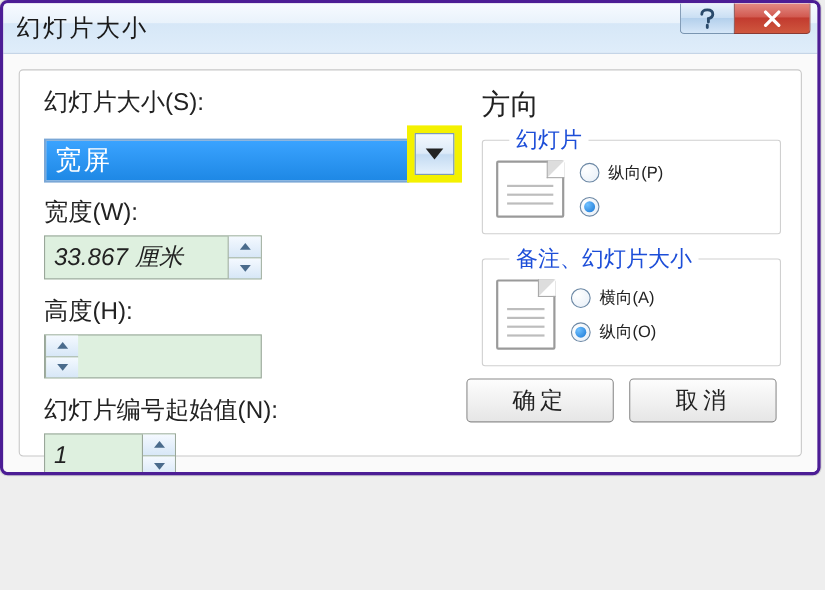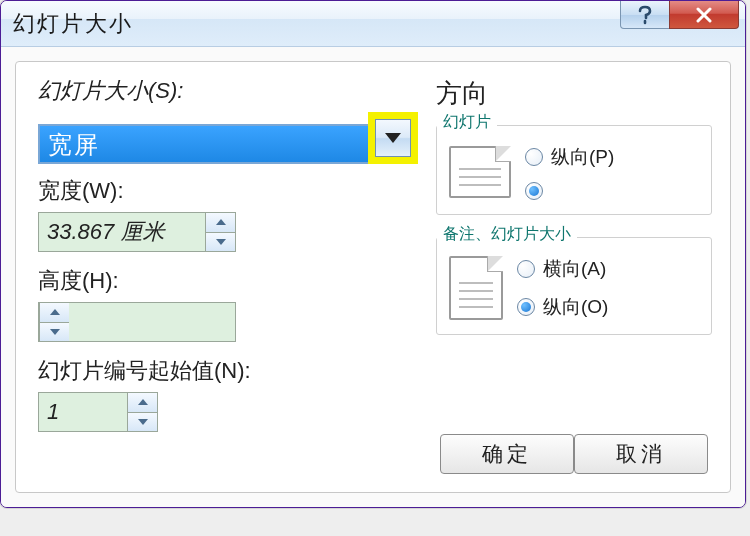--- a/index.html
+++ b/index.html
@@ -8,22 +8,22 @@
     padding: 0;
     font-family: "Microsoft YaHei", "SimSun", Tahoma, sans-serif;
     font-size: 19px;
     background: #eee;
     width: 750px;
     height: 536px;
     overflow: hidden;
   }
   .window {
     width: 746px;
-    height: 508px;
-    border: 1px solid #4c1d95;
+    height: 432px;
+    border: 3px solid #4c1d95;
     border-radius: 7px;
     background: #fff;
     box-shadow: 0 0 0 1px rgba(0,0,0,0.1);
     overflow: hidden;
     position: relative;
   }
   .titlebar {
     height: 46px;
     background: linear-gradient(to bottom, #f7fbff 0%, #e9f2fb 40%, #d6e7f7 41%, #dfedfa 100%);
     display: flex;
@@ -89,21 +89,21 @@
   .right-col {
     flex: 1;
     padding-left: 18px;
   }
   .lbl {
     font-size: 22px;
     color: #222;
     margin-bottom: 6px;
     margin-top: 6px;
   }
-  .lbl.first { margin-top: 0; font-style: italic; }
+  .lbl.first { margin-top: 0; }
   .combo-row {
     display: flex;
     align-items: flex-end;
     position: relative;
     margin-bottom: 12px;
   }
   .combo {
     flex: 1;
     height: 40px;
     border: 2px solid #7aa7d6;
@@ -165,25 +165,25 @@
   .fieldset {
     border: 1px solid #d0d0d0;
     border-radius: 3px;
     padding: 10px 12px 14px 12px;
     margin-bottom: 14px;
     position: relative;
   }
   .fieldset-legend {
     position: absolute;
     top: -14px;
-    left: 0;
+    left: 24px;
     background: #fff;
     padding: 0 6px;
-    font-size: 16px;
-    color: #0f766e;
+    font-size: 20px;
+    color: #1d4ed8;
   }
   .orient-row {
     display: flex;
     align-items: center;
     gap: 14px;
   }
   .page-ico {
     width: 54px;
     height: 64px;
     border: 2px solid #9a9a9a;
@@ -197,38 +197,38 @@
     background: linear-gradient(135deg, #ddd 48%, #fff 52%);
     border-left:1px solid #aaa; border-bottom:1px solid #aaa;
   }
   .page-ico .lines { position:absolute; left:8px; right:8px; top:18px; }
   .page-ico .lines div { height:2px; background:#bdbdbd; margin:6px 0; }
   .radio-col {
     display:flex; flex-direction:column; gap:12px;
   }
   .radio-item {
     display:flex; align-items:center; gap:8px;
-    font-size:19px; color:#222;
+    font-size:15px; color:#222;
   }
   .radio {
     width:18px; height:18px; border-radius:50%;
     border:1px solid #6b87a4;
     background: radial-gradient(circle at 30% 30%, #fff, #e6eef7);
     position:relative; flex:none;
   }
   .radio.checked::after {
     content:""; position:absolute; left:3px; top:3px; width:10px; height:10px;
     border-radius:50%;
     background: radial-gradient(circle at 30% 30%, #6fc0ff, #1a77d4);
   }
   .footer-btns {
     position: absolute;
     right: 22px;
-    bottom: 18px;
-    display:flex; 
+    bottom: 30px;
+    display:flex; gap:14px;
   }
   .btn {
     width: 134px;
     height: 40px;
     border: 1px solid #8a8a8a;
     border-radius: 4px;
     background: linear-gradient(to bottom, #fdfdfd, #e6e6e6);
     font-size: 21px;
     color: #222;
     display:flex; align-items:center; justify-content:center;

